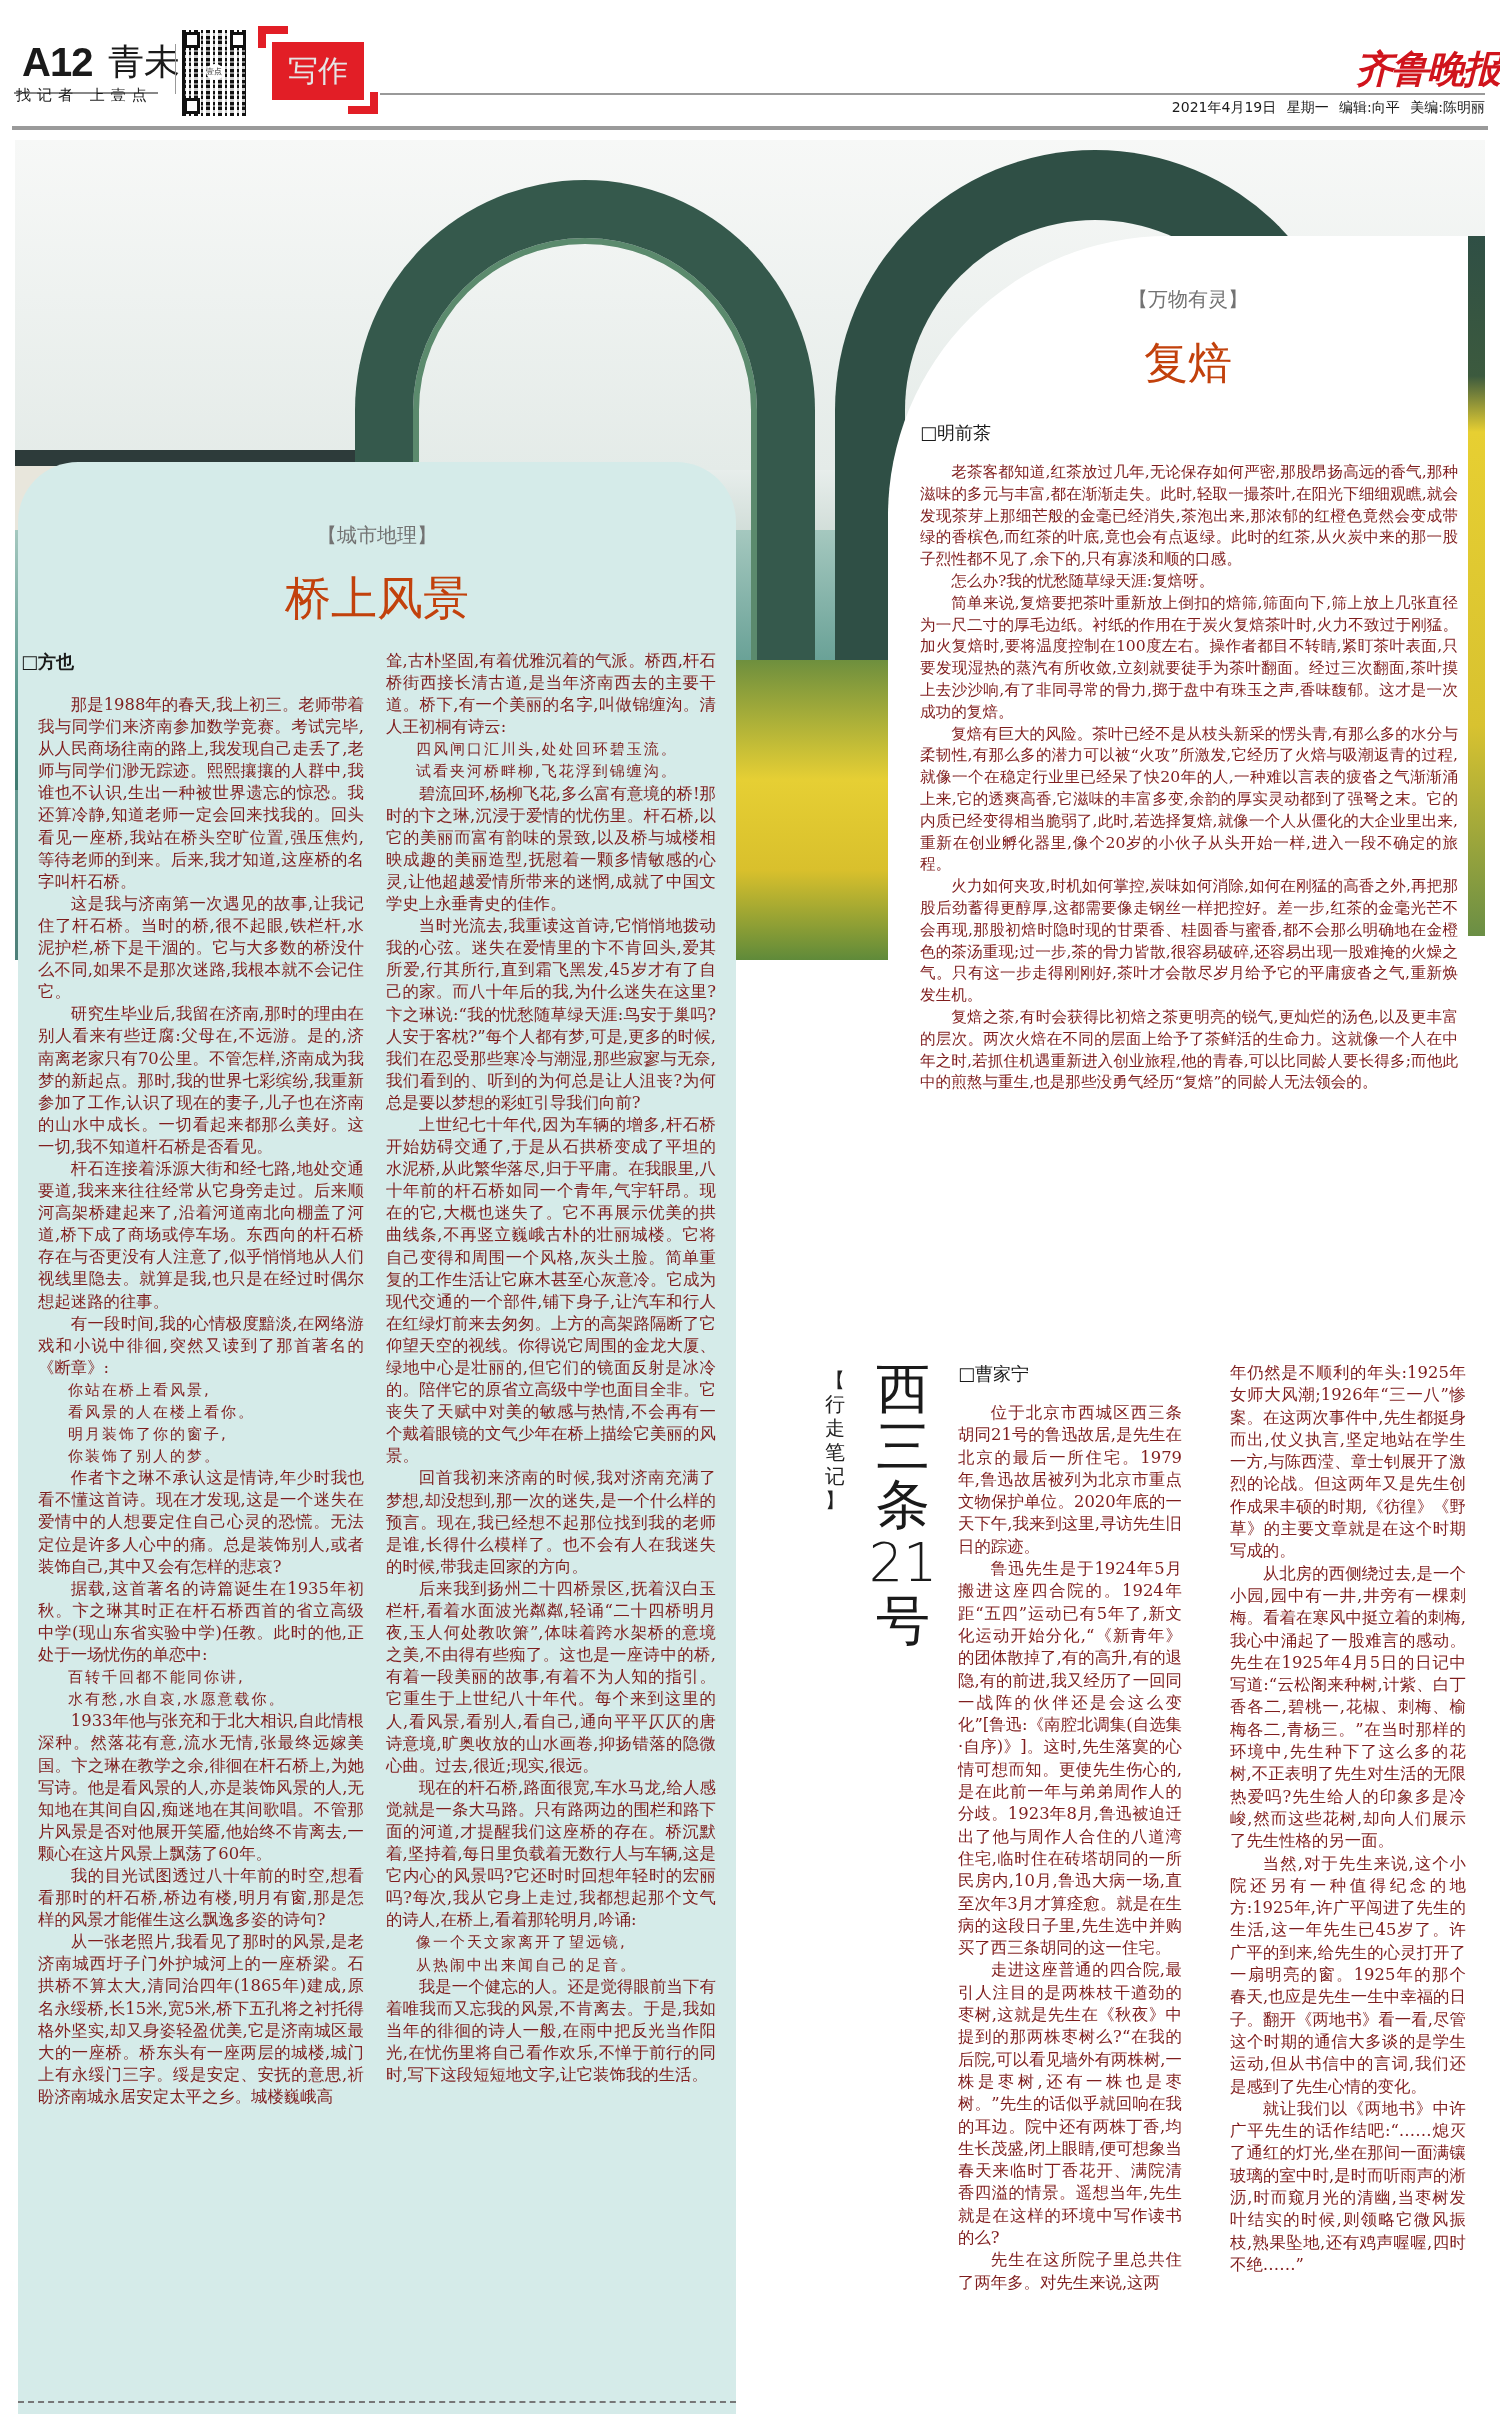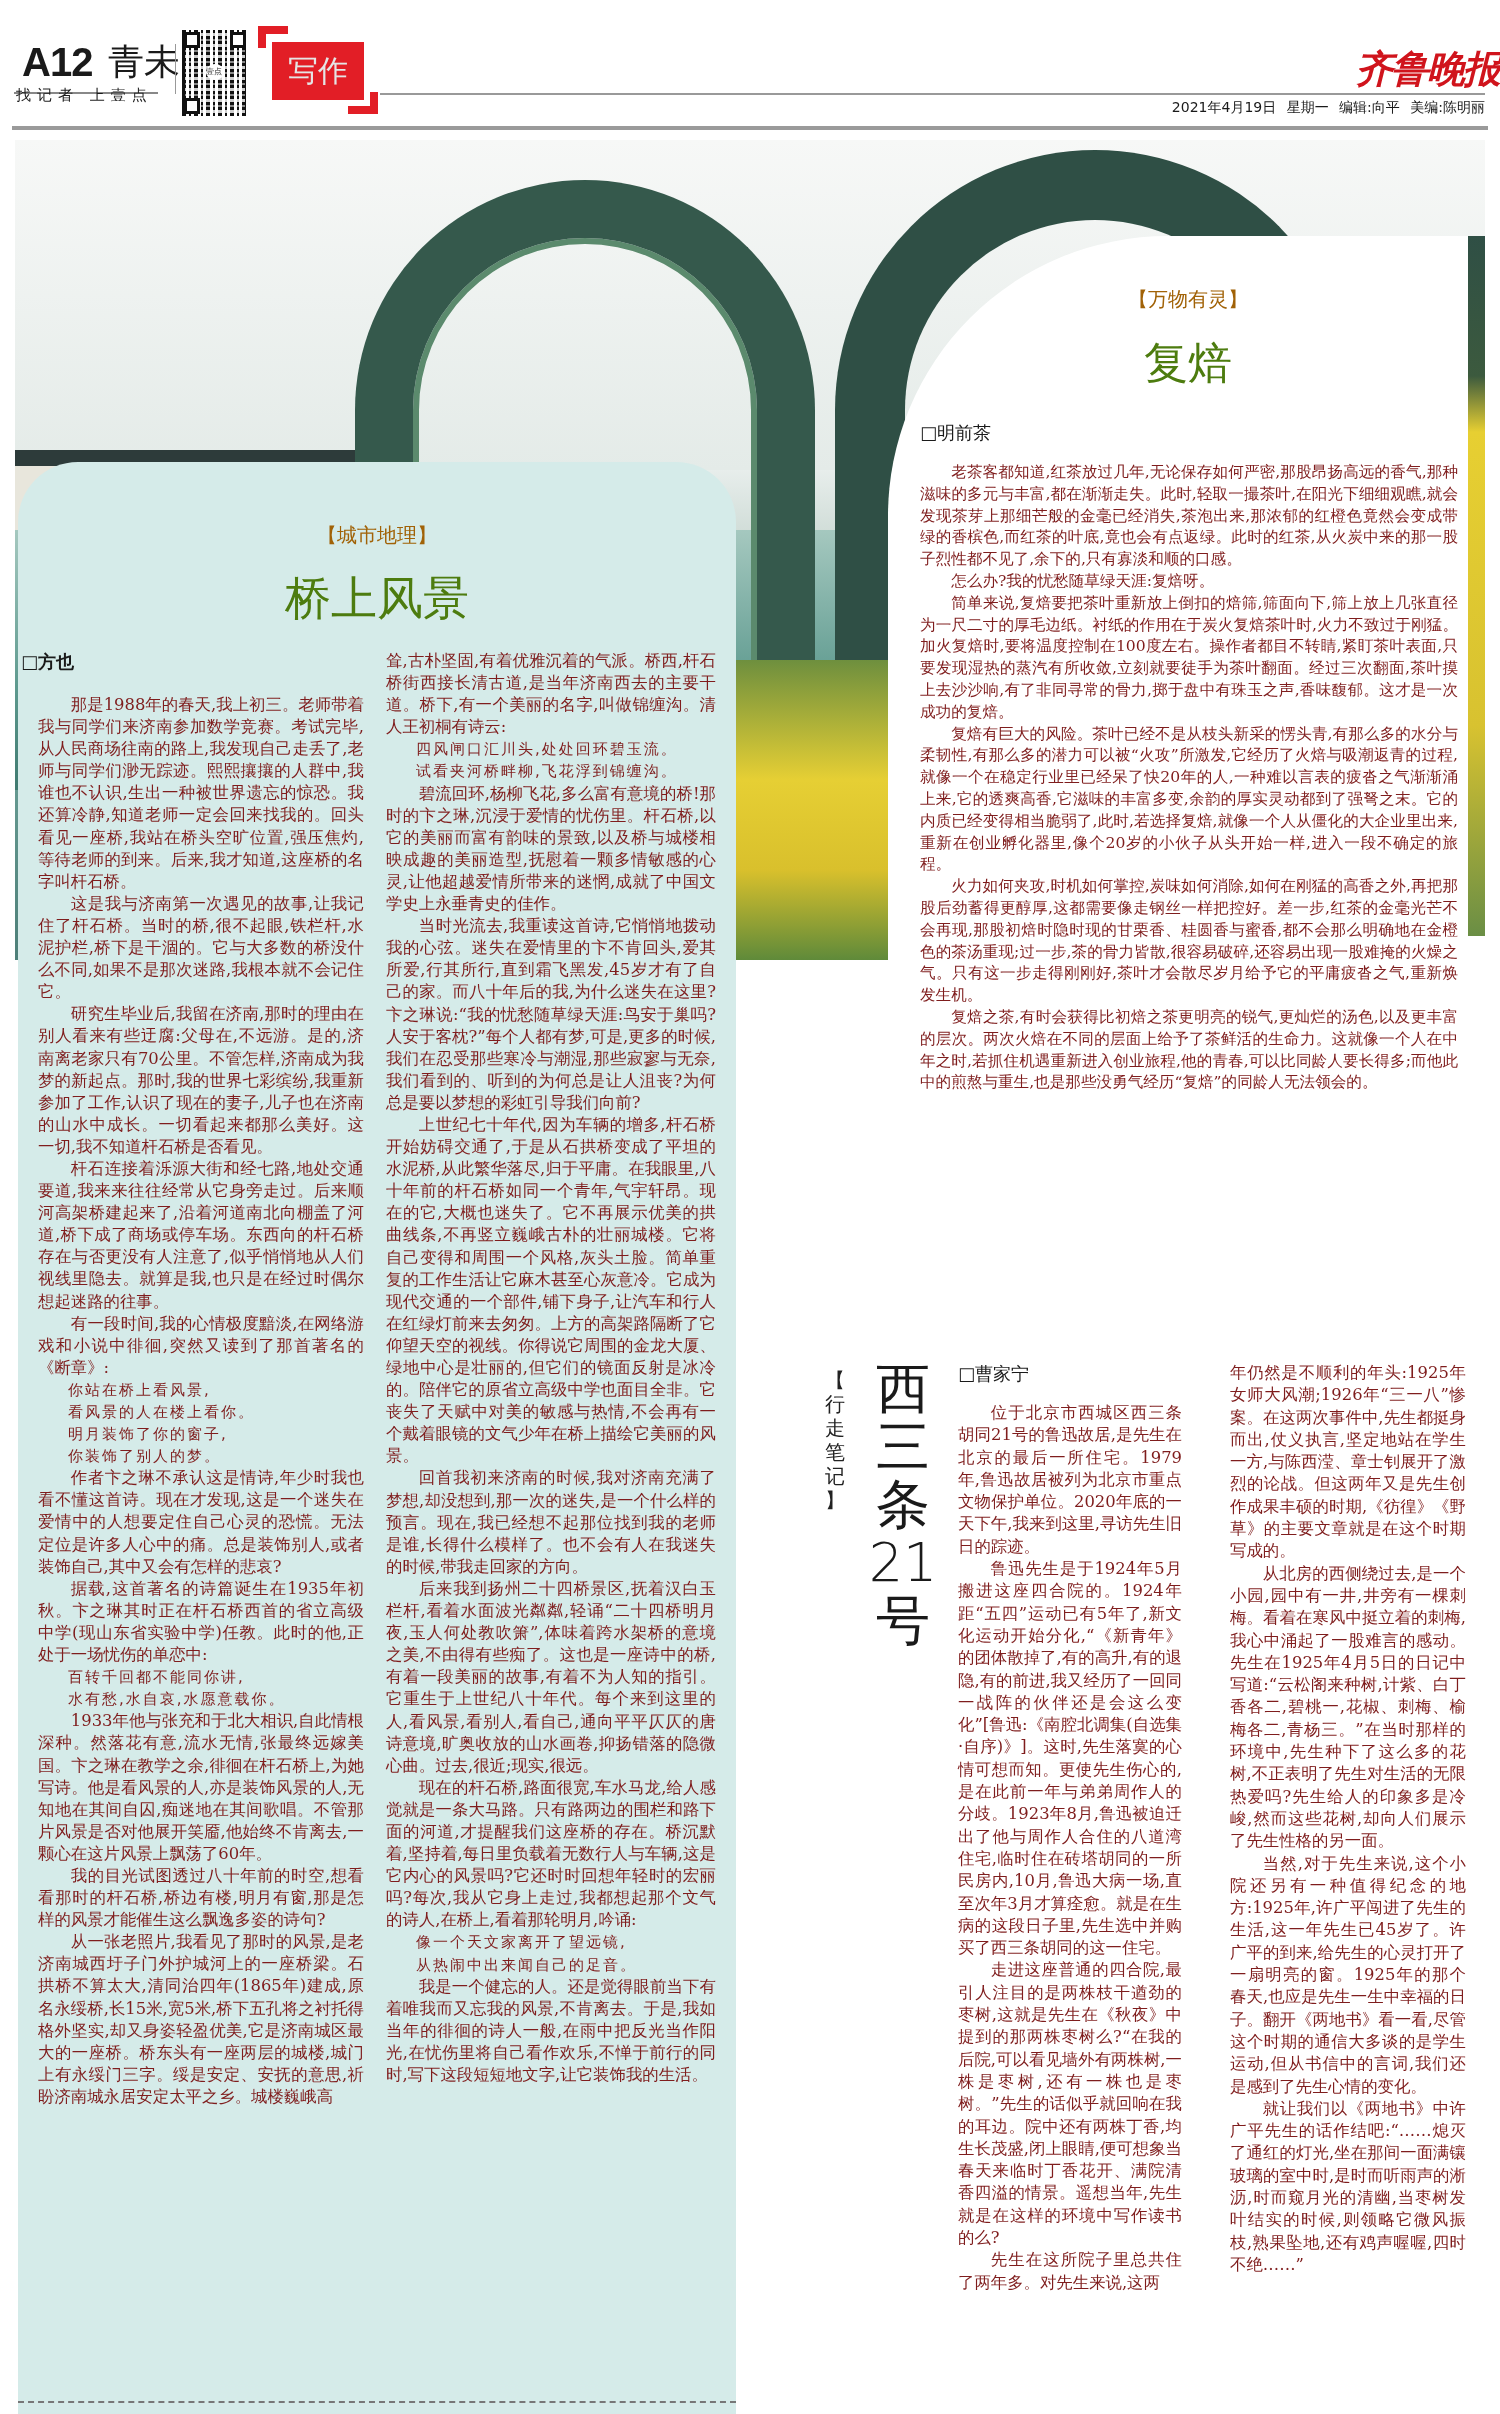--- a/index.html
+++ b/index.html
@@ -38,22 +38,22 @@
   .arch2{position:absolute;left:820px;top:10px;width:520px;height:620px;border:70px solid #2f4f45;border-bottom:none;border-radius:260px 260px 0 0;box-sizing:border-box;}
   .flowers{position:absolute;left:450px;top:520px;width:1050px;height:300px;background:
      radial-gradient(circle at 20% 30%,#f1d63a 0 12px,transparent 13px),
      radial-gradient(circle at 60% 60%,#e9c928 0 10px,transparent 11px),
      linear-gradient(180deg,#6e8f3e,#e6cf34 40%,#d9c02c 70%,#5f8a3a);}
   .boat{position:absolute;left:55px;top:420px;width:210px;height:60px;background:#5a4a3c;border-radius:0 0 60px 40px;}
   .umbrella{position:absolute;left:35px;top:340px;width:60px;height:24px;background:#d85a6a;border-radius:30px 30px 0 0;transform:rotate(-20deg);}
   
   .panel-left{left:18px;top:462px;width:718px;height:1952px;background:#d5ebe9;border-radius:60px 60px 0 0;}
   .panel-left-bottom{left:18px;top:2395px;width:718px;height:6px;border-bottom:2px dashed #777;}
-  .column-label{font-family:"DejaVu Sans",sans-serif;text-align:center;font-size:20px;color:#a16207;}
-  .art-title{font-family:"DejaVu Sans",sans-serif;text-align:center;font-weight:300;color:#4d7c0f;}
+  .column-label{font-family:"DejaVu Sans",sans-serif;text-align:center;font-size:20px;color:#737373;}
+  .art-title{font-family:"DejaVu Sans",sans-serif;text-align:center;font-weight:300;color:#c2410c;}
   .byline{font-family:"DejaVu Sans",sans-serif;font-size:18px;}
   .text{font-family:"DejaVu Serif",serif;font-size:16.4px;line-height:22.1px;text-align:justify;color:#7f1d1d;}
   .text p{margin:0;text-indent:2em;}
   .text p.poem{text-indent:0;padding-left:2em;font-family:"DejaVu Sans",sans-serif;font-size:15px;letter-spacing:2px;}
   
   .panel-right{left:888px;top:236px;width:600px;height:1100px;background:#fff;border-radius:280px 0 0 0;}
   .panel-right-strip{left:1468px;top:236px;width:17px;height:700px;background:linear-gradient(180deg,#2f4f45,#3c5a3e 20%,#e7cf32 28%,#d8c230 70%,#6a8e45);}
   
   .vert-label{left:822px;top:1368px;width:26px;font-family:"DejaVu Sans",sans-serif;font-size:20px;line-height:24px;text-align:center;color:#222;}
   .vert-title{left:868px;top:1360px;width:70px;font-family:"DejaVu Sans",sans-serif;font-size:54px;line-height:58px;text-align:center;font-weight:300;}

